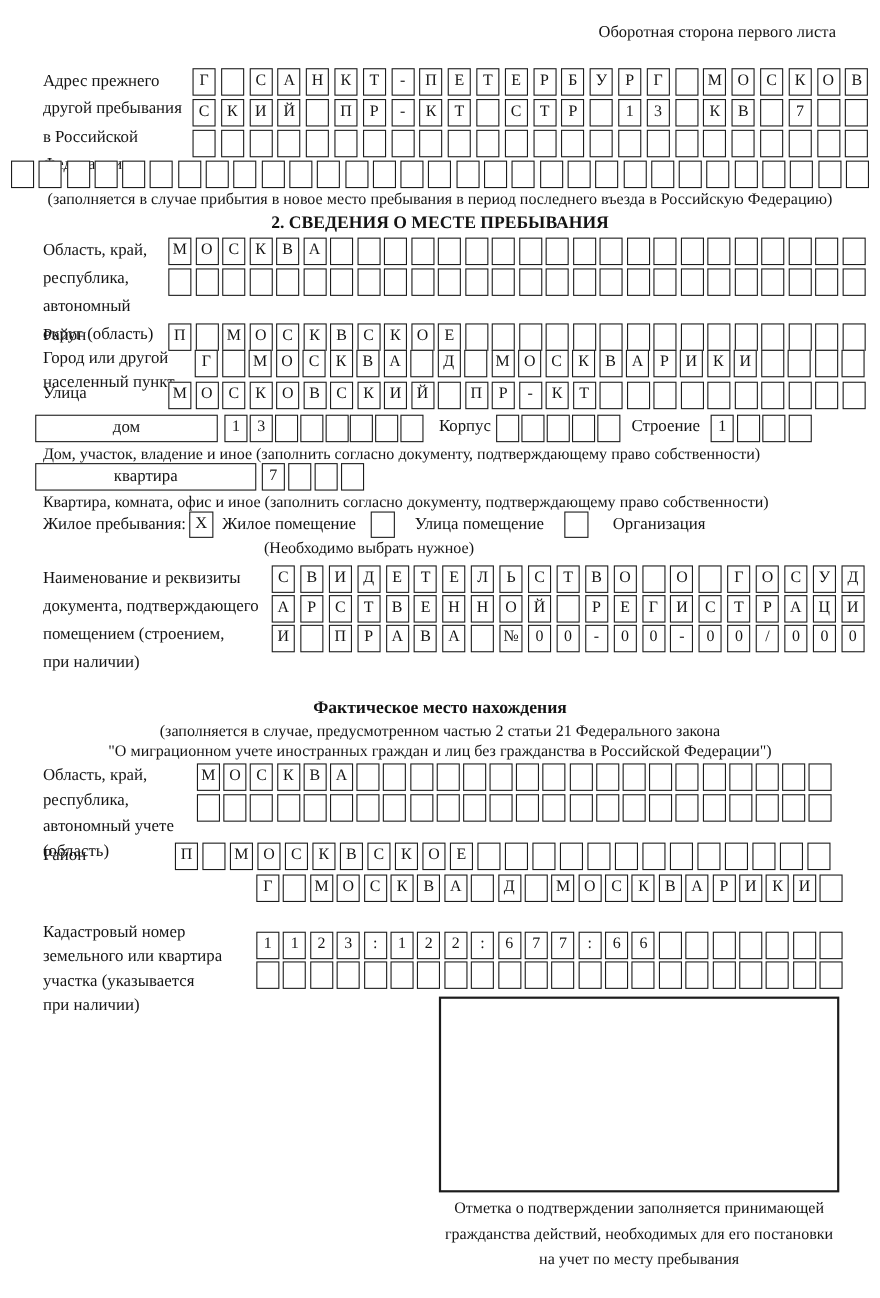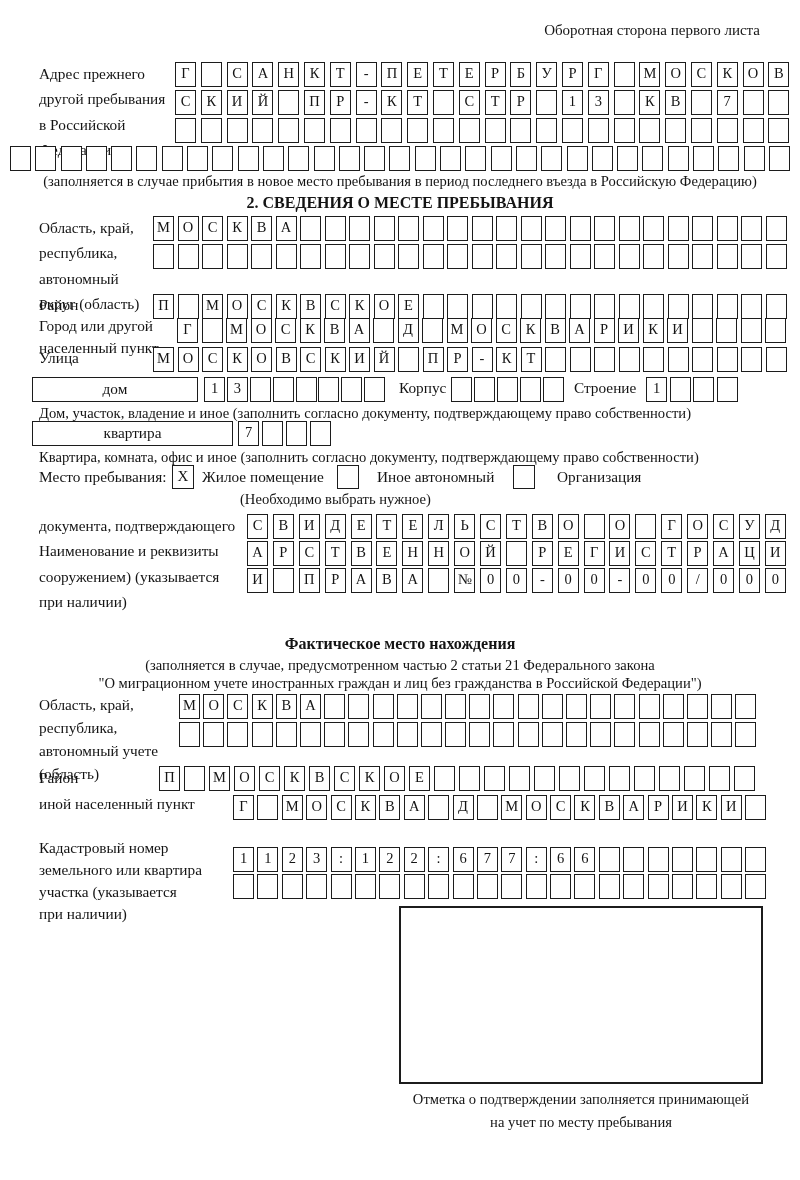--- a/index.html
+++ b/index.html
@@ -80,33 +80,33 @@
 <div class="abs lbl" style="left:399px; top:379px;">Корпус</div>
 <div class="grid" style="left:451px; top:377px;"><span class="cell" style="margin-right: 1.9px;"></span><span class="cell" style="margin-right: 1.9px;"></span><span class="cell" style="margin-right: 1.9px;"></span><span class="cell" style="margin-right: 1.9px;"></span><span class="cell" style="margin-right: 1.9px;"></span></div>
 <div class="abs lbl" style="left:574px; top:379px;">Строение</div>
 <div class="grid" style="left:646px; top:377px;"><span class="cell" style="margin-right: 2.5px;">1</span><span class="cell" style="margin-right: 2.5px;"></span><span class="cell" style="margin-right: 2.5px;"></span><span class="cell" style="margin-right: 2.5px;"></span></div>
 <div class="abs note" style="left:39px; top:405px;">Дом, участок, владение и иное (заполнить согласно документу, подтверждающему право собственности)</div>
 
 <div class="fieldbox" style="left:32px; top:421px; width:201px; height:25px; line-height:22px;">квартира</div>
 <div class="grid" style="left:238px; top:421px;"><span class="cell" style="margin-right: 3px;">7</span><span class="cell" style="margin-right: 3px;"></span><span class="cell" style="margin-right: 3px;"></span><span class="cell" style="margin-right: 3px;"></span></div>
 <div class="abs note" style="left:39px; top:449px;">Квартира, комната, офис и иное (заполнить согласно документу, подтверждающему право собственности)</div>
 
-<div class="abs lbl" style="left:39px; top:468px;">Место пребывания:</div>
+<div class="abs lbl" style="left:39px; top:468px;">Жилое пребывания:</div>
 <div class="cbox" style="left:172px; top:465px;">X</div>
 <div class="abs lbl" style="left:202px; top:468px;">Жилое помещение</div>
 <div class="cbox" style="left:337px; top:465px;"></div>
-<div class="abs lbl" style="left:377px; top:468px;">Иное автономный</div>
+<div class="abs lbl" style="left:377px; top:468px;">Улица помещение</div>
 <div class="cbox" style="left:513px; top:465px;"></div>
 <div class="abs lbl" style="left:557px; top:468px;">Организация</div>
 <div class="abs note" style="left:240px; top:491px;">(Необходимо выбрать нужное)</div>
 
 <div class="abs lbl lh25" style="left:39px; top:513px;">
+  <div>Наименование и реквизиты</div>
   <div>документа, подтверждающего</div>
-  <div>Наименование и реквизиты</div>
-  <div>сооружением) (указывается</div>
+  <div>помещением (строением,</div>
   <div>при наличии)</div>
 </div>
 <div class="grid" style="left:247px; top:514px;"><span class="cell" style="margin-right: 4.9px;">С</span><span class="cell" style="margin-right: 4.9px;">В</span><span class="cell" style="margin-right: 4.9px;">И</span><span class="cell" style="margin-right: 4.9px;">Д</span><span class="cell" style="margin-right: 4.9px;">Е</span><span class="cell" style="margin-right: 4.9px;">Т</span><span class="cell" style="margin-right: 4.9px;">Е</span><span class="cell" style="margin-right: 4.9px;">Л</span><span class="cell" style="margin-right: 4.9px;">Ь</span><span class="cell" style="margin-right: 4.9px;">С</span><span class="cell" style="margin-right: 4.9px;">Т</span><span class="cell" style="margin-right: 4.9px;">В</span><span class="cell" style="margin-right: 4.9px;">О</span><span class="cell" style="margin-right: 4.9px;"></span><span class="cell" style="margin-right: 4.9px;">О</span><span class="cell" style="margin-right: 4.9px;"></span><span class="cell" style="margin-right: 4.9px;">Г</span><span class="cell" style="margin-right: 4.9px;">О</span><span class="cell" style="margin-right: 4.9px;">С</span><span class="cell" style="margin-right: 4.9px;">У</span><span class="cell" style="margin-right: 4.9px;">Д</span></div>
 <div class="grid" style="left:247px; top:541px;"><span class="cell" style="margin-right: 4.9px;">А</span><span class="cell" style="margin-right: 4.9px;">Р</span><span class="cell" style="margin-right: 4.9px;">С</span><span class="cell" style="margin-right: 4.9px;">Т</span><span class="cell" style="margin-right: 4.9px;">В</span><span class="cell" style="margin-right: 4.9px;">Е</span><span class="cell" style="margin-right: 4.9px;">Н</span><span class="cell" style="margin-right: 4.9px;">Н</span><span class="cell" style="margin-right: 4.9px;">О</span><span class="cell" style="margin-right: 4.9px;">Й</span><span class="cell" style="margin-right: 4.9px;"></span><span class="cell" style="margin-right: 4.9px;">Р</span><span class="cell" style="margin-right: 4.9px;">Е</span><span class="cell" style="margin-right: 4.9px;">Г</span><span class="cell" style="margin-right: 4.9px;">И</span><span class="cell" style="margin-right: 4.9px;">С</span><span class="cell" style="margin-right: 4.9px;">Т</span><span class="cell" style="margin-right: 4.9px;">Р</span><span class="cell" style="margin-right: 4.9px;">А</span><span class="cell" style="margin-right: 4.9px;">Ц</span><span class="cell" style="margin-right: 4.9px;">И</span></div>
 <div class="grid" style="left:247px; top:568px;"><span class="cell" style="margin-right: 4.9px;">И</span><span class="cell" style="margin-right: 4.9px;"></span><span class="cell" style="margin-right: 4.9px;">П</span><span class="cell" style="margin-right: 4.9px;">Р</span><span class="cell" style="margin-right: 4.9px;">А</span><span class="cell" style="margin-right: 4.9px;">В</span><span class="cell" style="margin-right: 4.9px;">А</span><span class="cell" style="margin-right: 4.9px;"></span><span class="cell" style="margin-right: 4.9px;">№</span><span class="cell" style="margin-right: 4.9px;">0</span><span class="cell" style="margin-right: 4.9px;">0</span><span class="cell" style="margin-right: 4.9px;">-</span><span class="cell" style="margin-right: 4.9px;">0</span><span class="cell" style="margin-right: 4.9px;">0</span><span class="cell" style="margin-right: 4.9px;">-</span><span class="cell" style="margin-right: 4.9px;">0</span><span class="cell" style="margin-right: 4.9px;">0</span><span class="cell" style="margin-right: 4.9px;">/</span><span class="cell" style="margin-right: 4.9px;">0</span><span class="cell" style="margin-right: 4.9px;">0</span><span class="cell" style="margin-right: 4.9px;">0</span></div>
 
 <div class="abs title center" style="left:0; top:635px; width:800px;">Фактическое место нахождения</div>
 <div class="abs note center" style="left:0; top:657px; width:800px;">(заполняется в случае, предусмотренном частью 2 статьи 21 Федерального закона</div>
 <div class="abs note center" style="left:0; top:675px; width:800px;">"О миграционном учете иностранных граждан и лиц без гражданства в Российской Федерации")</div>
 
@@ -116,30 +116,30 @@
   <div>автономный учете</div>
   <div>(область)</div>
 </div>
 <div class="grid" style="left:179px; top:694px;"><span class="cell" style="margin-right: 3.2px;">М</span><span class="cell" style="margin-right: 3.2px;">О</span><span class="cell" style="margin-right: 3.2px;">С</span><span class="cell" style="margin-right: 3.2px;">К</span><span class="cell" style="margin-right: 3.2px;">В</span><span class="cell" style="margin-right: 3.2px;">А</span><span class="cell" style="margin-right: 3.2px;"></span><span class="cell" style="margin-right: 3.2px;"></span><span class="cell" style="margin-right: 3.2px;"></span><span class="cell" style="margin-right: 3.2px;"></span><span class="cell" style="margin-right: 3.2px;"></span><span class="cell" style="margin-right: 3.2px;"></span><span class="cell" style="margin-right: 3.2px;"></span><span class="cell" style="margin-right: 3.2px;"></span><span class="cell" style="margin-right: 3.2px;"></span><span class="cell" style="margin-right: 3.2px;"></span><span class="cell" style="margin-right: 3.2px;"></span><span class="cell" style="margin-right: 3.2px;"></span><span class="cell" style="margin-right: 3.2px;"></span><span class="cell" style="margin-right: 3.2px;"></span><span class="cell" style="margin-right: 3.2px;"></span><span class="cell" style="margin-right: 3.2px;"></span><span class="cell" style="margin-right: 3.2px;"></span><span class="cell" style="margin-right: 3.2px;"></span></div>
 <div class="grid" style="left:179px; top:722px;"><span class="cell" style="margin-right: 3.2px;"></span><span class="cell" style="margin-right: 3.2px;"></span><span class="cell" style="margin-right: 3.2px;"></span><span class="cell" style="margin-right: 3.2px;"></span><span class="cell" style="margin-right: 3.2px;"></span><span class="cell" style="margin-right: 3.2px;"></span><span class="cell" style="margin-right: 3.2px;"></span><span class="cell" style="margin-right: 3.2px;"></span><span class="cell" style="margin-right: 3.2px;"></span><span class="cell" style="margin-right: 3.2px;"></span><span class="cell" style="margin-right: 3.2px;"></span><span class="cell" style="margin-right: 3.2px;"></span><span class="cell" style="margin-right: 3.2px;"></span><span class="cell" style="margin-right: 3.2px;"></span><span class="cell" style="margin-right: 3.2px;"></span><span class="cell" style="margin-right: 3.2px;"></span><span class="cell" style="margin-right: 3.2px;"></span><span class="cell" style="margin-right: 3.2px;"></span><span class="cell" style="margin-right: 3.2px;"></span><span class="cell" style="margin-right: 3.2px;"></span><span class="cell" style="margin-right: 3.2px;"></span><span class="cell" style="margin-right: 3.2px;"></span><span class="cell" style="margin-right: 3.2px;"></span><span class="cell" style="margin-right: 3.2px;"></span></div>
 
 <div class="abs lbl" style="left:39px; top:769px;">Район</div>
 <div class="grid" style="left:159px; top:766px;"><span class="cell" style="margin-right: 4px;">П</span><span class="cell" style="margin-right: 4px;"></span><span class="cell" style="margin-right: 4px;">М</span><span class="cell" style="margin-right: 4px;">О</span><span class="cell" style="margin-right: 4px;">С</span><span class="cell" style="margin-right: 4px;">К</span><span class="cell" style="margin-right: 4px;">В</span><span class="cell" style="margin-right: 4px;">С</span><span class="cell" style="margin-right: 4px;">К</span><span class="cell" style="margin-right: 4px;">О</span><span class="cell" style="margin-right: 4px;">Е</span><span class="cell" style="margin-right: 4px;"></span><span class="cell" style="margin-right: 4px;"></span><span class="cell" style="margin-right: 4px;"></span><span class="cell" style="margin-right: 4px;"></span><span class="cell" style="margin-right: 4px;"></span><span class="cell" style="margin-right: 4px;"></span><span class="cell" style="margin-right: 4px;"></span><span class="cell" style="margin-right: 4px;"></span><span class="cell" style="margin-right: 4px;"></span><span class="cell" style="margin-right: 4px;"></span><span class="cell" style="margin-right: 4px;"></span><span class="cell" style="margin-right: 4px;"></span><span class="cell" style="margin-right: 4px;"></span></div>
 
 <div class="abs lbl lh22" style="left:39px; top:793px;">
-  <div>иной населенный пункт</div>
 </div>
 <div class="grid" style="left:233px; top:795px;"><span class="cell" style="margin-right: 3.4px;">Г</span><span class="cell" style="margin-right: 3.4px;"></span><span class="cell" style="margin-right: 3.4px;">М</span><span class="cell" style="margin-right: 3.4px;">О</span><span class="cell" style="margin-right: 3.4px;">С</span><span class="cell" style="margin-right: 3.4px;">К</span><span class="cell" style="margin-right: 3.4px;">В</span><span class="cell" style="margin-right: 3.4px;">А</span><span class="cell" style="margin-right: 3.4px;"></span><span class="cell" style="margin-right: 3.4px;">Д</span><span class="cell" style="margin-right: 3.4px;"></span><span class="cell" style="margin-right: 3.4px;">М</span><span class="cell" style="margin-right: 3.4px;">О</span><span class="cell" style="margin-right: 3.4px;">С</span><span class="cell" style="margin-right: 3.4px;">К</span><span class="cell" style="margin-right: 3.4px;">В</span><span class="cell" style="margin-right: 3.4px;">А</span><span class="cell" style="margin-right: 3.4px;">Р</span><span class="cell" style="margin-right: 3.4px;">И</span><span class="cell" style="margin-right: 3.4px;">К</span><span class="cell" style="margin-right: 3.4px;">И</span><span class="cell" style="margin-right: 3.4px;"></span></div>
 
 <div class="abs lbl lh22" style="left:39px; top:837px;">
   <div>Кадастровый номер</div>
   <div>земельного или квартира</div>
   <div>участка (указывается</div>
   <div>при наличии)</div>
 </div>
 <div class="grid" style="left:233px; top:847px;"><span class="cell" style="margin-right: 3.4px;">1</span><span class="cell" style="margin-right: 3.4px;">1</span><span class="cell" style="margin-right: 3.4px;">2</span><span class="cell" style="margin-right: 3.4px;">3</span><span class="cell" style="margin-right: 3.4px;">:</span><span class="cell" style="margin-right: 3.4px;">1</span><span class="cell" style="margin-right: 3.4px;">2</span><span class="cell" style="margin-right: 3.4px;">2</span><span class="cell" style="margin-right: 3.4px;">:</span><span class="cell" style="margin-right: 3.4px;">6</span><span class="cell" style="margin-right: 3.4px;">7</span><span class="cell" style="margin-right: 3.4px;">7</span><span class="cell" style="margin-right: 3.4px;">:</span><span class="cell" style="margin-right: 3.4px;">6</span><span class="cell" style="margin-right: 3.4px;">6</span><span class="cell" style="margin-right: 3.4px;"></span><span class="cell" style="margin-right: 3.4px;"></span><span class="cell" style="margin-right: 3.4px;"></span><span class="cell" style="margin-right: 3.4px;"></span><span class="cell" style="margin-right: 3.4px;"></span><span class="cell" style="margin-right: 3.4px;"></span><span class="cell" style="margin-right: 3.4px;"></span></div>
 <div class="grid" style="left:233px; top:874px;"><span class="cell" style="margin-right: 3.4px;"></span><span class="cell" style="margin-right: 3.4px;"></span><span class="cell" style="margin-right: 3.4px;"></span><span class="cell" style="margin-right: 3.4px;"></span><span class="cell" style="margin-right: 3.4px;"></span><span class="cell" style="margin-right: 3.4px;"></span><span class="cell" style="margin-right: 3.4px;"></span><span class="cell" style="margin-right: 3.4px;"></span><span class="cell" style="margin-right: 3.4px;"></span><span class="cell" style="margin-right: 3.4px;"></span><span class="cell" style="margin-right: 3.4px;"></span><span class="cell" style="margin-right: 3.4px;"></span><span class="cell" style="margin-right: 3.4px;"></span><span class="cell" style="margin-right: 3.4px;"></span><span class="cell" style="margin-right: 3.4px;"></span><span class="cell" style="margin-right: 3.4px;"></span><span class="cell" style="margin-right: 3.4px;"></span><span class="cell" style="margin-right: 3.4px;"></span><span class="cell" style="margin-right: 3.4px;"></span><span class="cell" style="margin-right: 3.4px;"></span><span class="cell" style="margin-right: 3.4px;"></span><span class="cell" style="margin-right: 3.4px;"></span></div>
 
 <div class="stamp-box" style="left:399px; top:906px; width:364px; height:178px;"></div>
 <div class="abs note center" style="left:397px; top:1088px; width:368px; line-height:23px;">
   <div>Отметка о подтверждении заполняется принимающей</div>
+  <div>гражданства действий, необходимых для его постановки</div>
   <div>на учет по месту пребывания</div>
 </div>
 
 </body></html>

